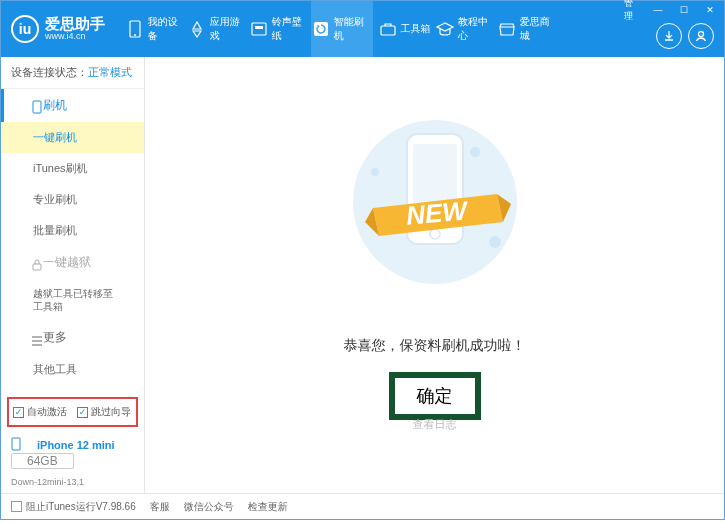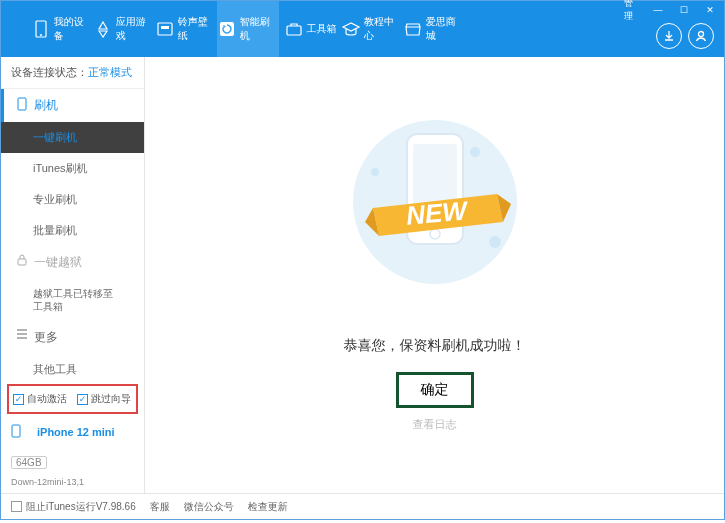--- a/index.html
+++ b/index.html
@@ -17,49 +17,56 @@
 .nav-icon{width:20px;height:20px;display:flex;align-items:center;justify-content:center}
 .sysbtns{position:absolute;top:2px;right:6px;display:flex;gap:10px;font-size:9px}
 .sysbtn{width:16px;height:14px;display:flex;align-items:center;justify-content:center;cursor:pointer}
 .rbtns{position:absolute;right:10px;bottom:8px;display:flex;gap:6px}
 .rbtn{width:26px;height:26px;border:1.5px solid #fff;border-radius:50%;display:flex;align-items:center;justify-content:center;cursor:pointer}
 .body{flex:1;display:flex;min-height:0}
 .sidebar{width:144px;border-right:1px solid #e5e5e5;display:flex;flex-direction:column;font-size:11px;color:#555}
 .status{padding:8px 10px;border-bottom:1px solid #eee;font-size:11px}
 .status .v{color:#1a8fe6}
 .menu{flex:1;overflow:auto}
-.cat{display:flex;align-items:flex-start;gap:6px;padding:8px 12px;color:#1a8fe6;cursor:pointer;border-left:3px solid #1a8fe6;font-size:12px}
+.cat{display:flex;align-items:flex-end;gap:0;padding:8px 27px;color:#1a8fe6;cursor:pointer;border-left:3px solid #1a8fe6;font-size:12px}
 .cat.gray{color:#aaa;border-left:3px solid transparent}
 .cat.plain{color:#666;border-left:3px solid transparent}
 .sub{padding:8px 12px 8px 32px;cursor:pointer;color:#666;font-size:11px}
-.sub.active{background:#404040;color:#1a8fe6}
+.sub.active{background:#fef9c3;color:#1a8fe6}
 .sub.small{font-size:10px;line-height:1.3}
 .checks{border:2px solid #d44;margin:4px 6px;padding:6px 4px;display:flex;gap:10px;font-size:10px}
 .chk{display:flex;align-items:center;gap:3px;cursor:pointer}
 .chkbox{width:11px;height:11px;border:1px solid #1a8fe6;display:flex;align-items:center;justify-content:center;color:#1a8fe6;font-size:9px}
 .device{padding:6px 10px;font-size:11px}
 .device .dn{color:#1a8fe6;font-weight:bold;display:flex;align-items:flex-end;gap:16px}
-.device .cap{display:inline-block;border:1px solid #ccc;border-radius:2px;padding:0 4px;font-size:10px;color:#888;margin-top:18px}
+.device .cap{display:inline-block;border:1px solid #ccc;border-radius:2px;padding:0 15px;font-size:12px;color:#888;margin-top:2px}
 .device .dd{font-size:9px;color:#888;margin-top:8px}
 .content{flex:1;position:relative;background:#fff}
 .illus{position:absolute;left:50%;top:55px;transform:translateX(-50%);width:220px;height:180px}
 .msg{position:absolute;left:0;right:0;top:280px;text-align:center;font-size:14px;color:#333}
-.okbtn{position:absolute;left:50%;top:315px;transform:translateX(-50%);border:3px solid #14532d;padding:6px 22px;font-size:14px;cursor:pointer;background:#fff}
+.okbtn{position:absolute;left:50%;top:315px;transform:translateX(-50%);border:6px solid #14532d;padding:6px 22px;font-size:18px;cursor:pointer;background:#fff}
 .loglink{position:absolute;left:0;right:0;top:360px;text-align:center;font-size:11px;color:#bbb;cursor:pointer}
 .footer{height:26px;border-top:1px solid #e5e5e5;display:flex;align-items:center;padding:0 10px;font-size:10px;color:#666;justify-content:flex-start}
 .footer-l{display:flex;align-items:center;gap:4px}
 .footer-r{display:flex;align-items:center;gap:14px}
 .fbox{width:11px;height:11px;border:1px solid #999}
 svg{display:block}
 </style>
 </head>
 <body>
 
 <div class="window">
   <div class="titlebar">
+    <div class="logo-wrap">
+      <div class="logo-circle">iu</div>
+      <div class="logo-text">
+        <span class="t1">爱思助手</span>
+        <span class="t2">www.i4.cn</span>
+      </div>
+    </div>
     <div class="nav">
       <div class="nav-item">
           <span class="nav-icon">
             <svg width="16" height="18" viewBox="0 0 16 18">
               <rect x="3" y="1" width="10" height="16" rx="1" fill="none" stroke="#fff" stroke-width="1.2"></rect>
               <circle cx="8" cy="15" r="1" fill="#fff"></circle>
             </svg>
           </span>
           <span>我的设备</span>
         </div>

